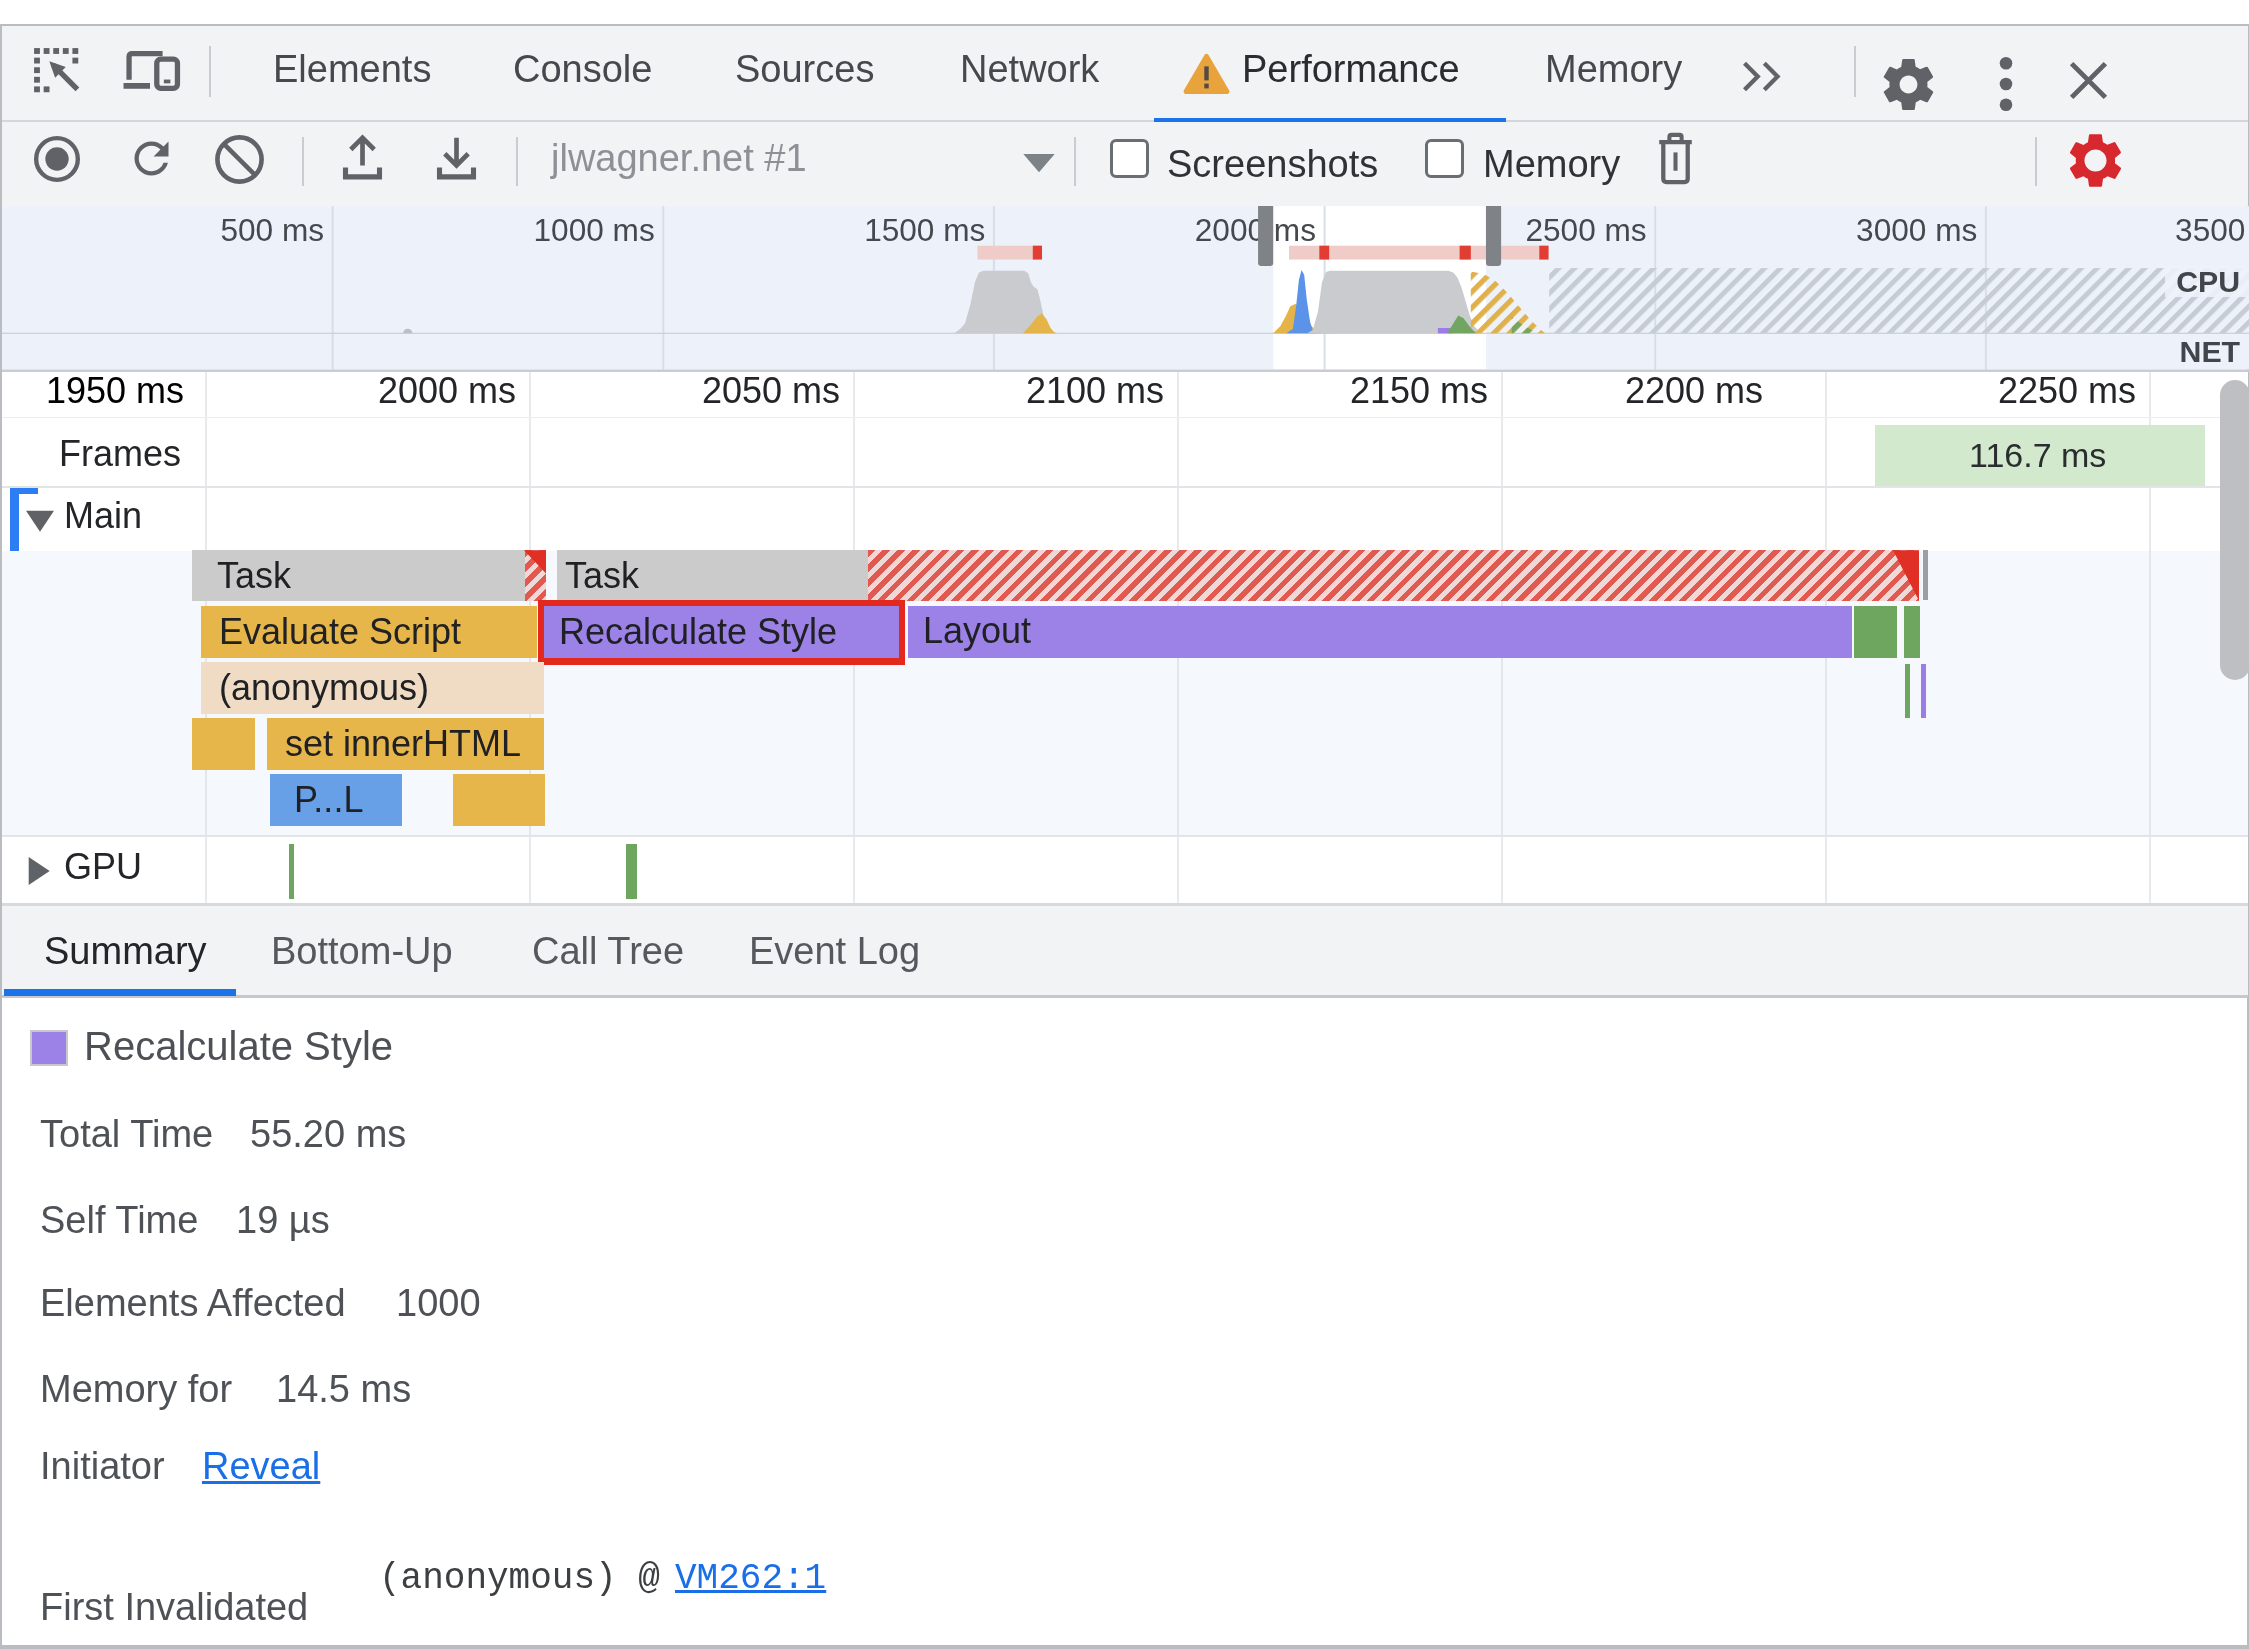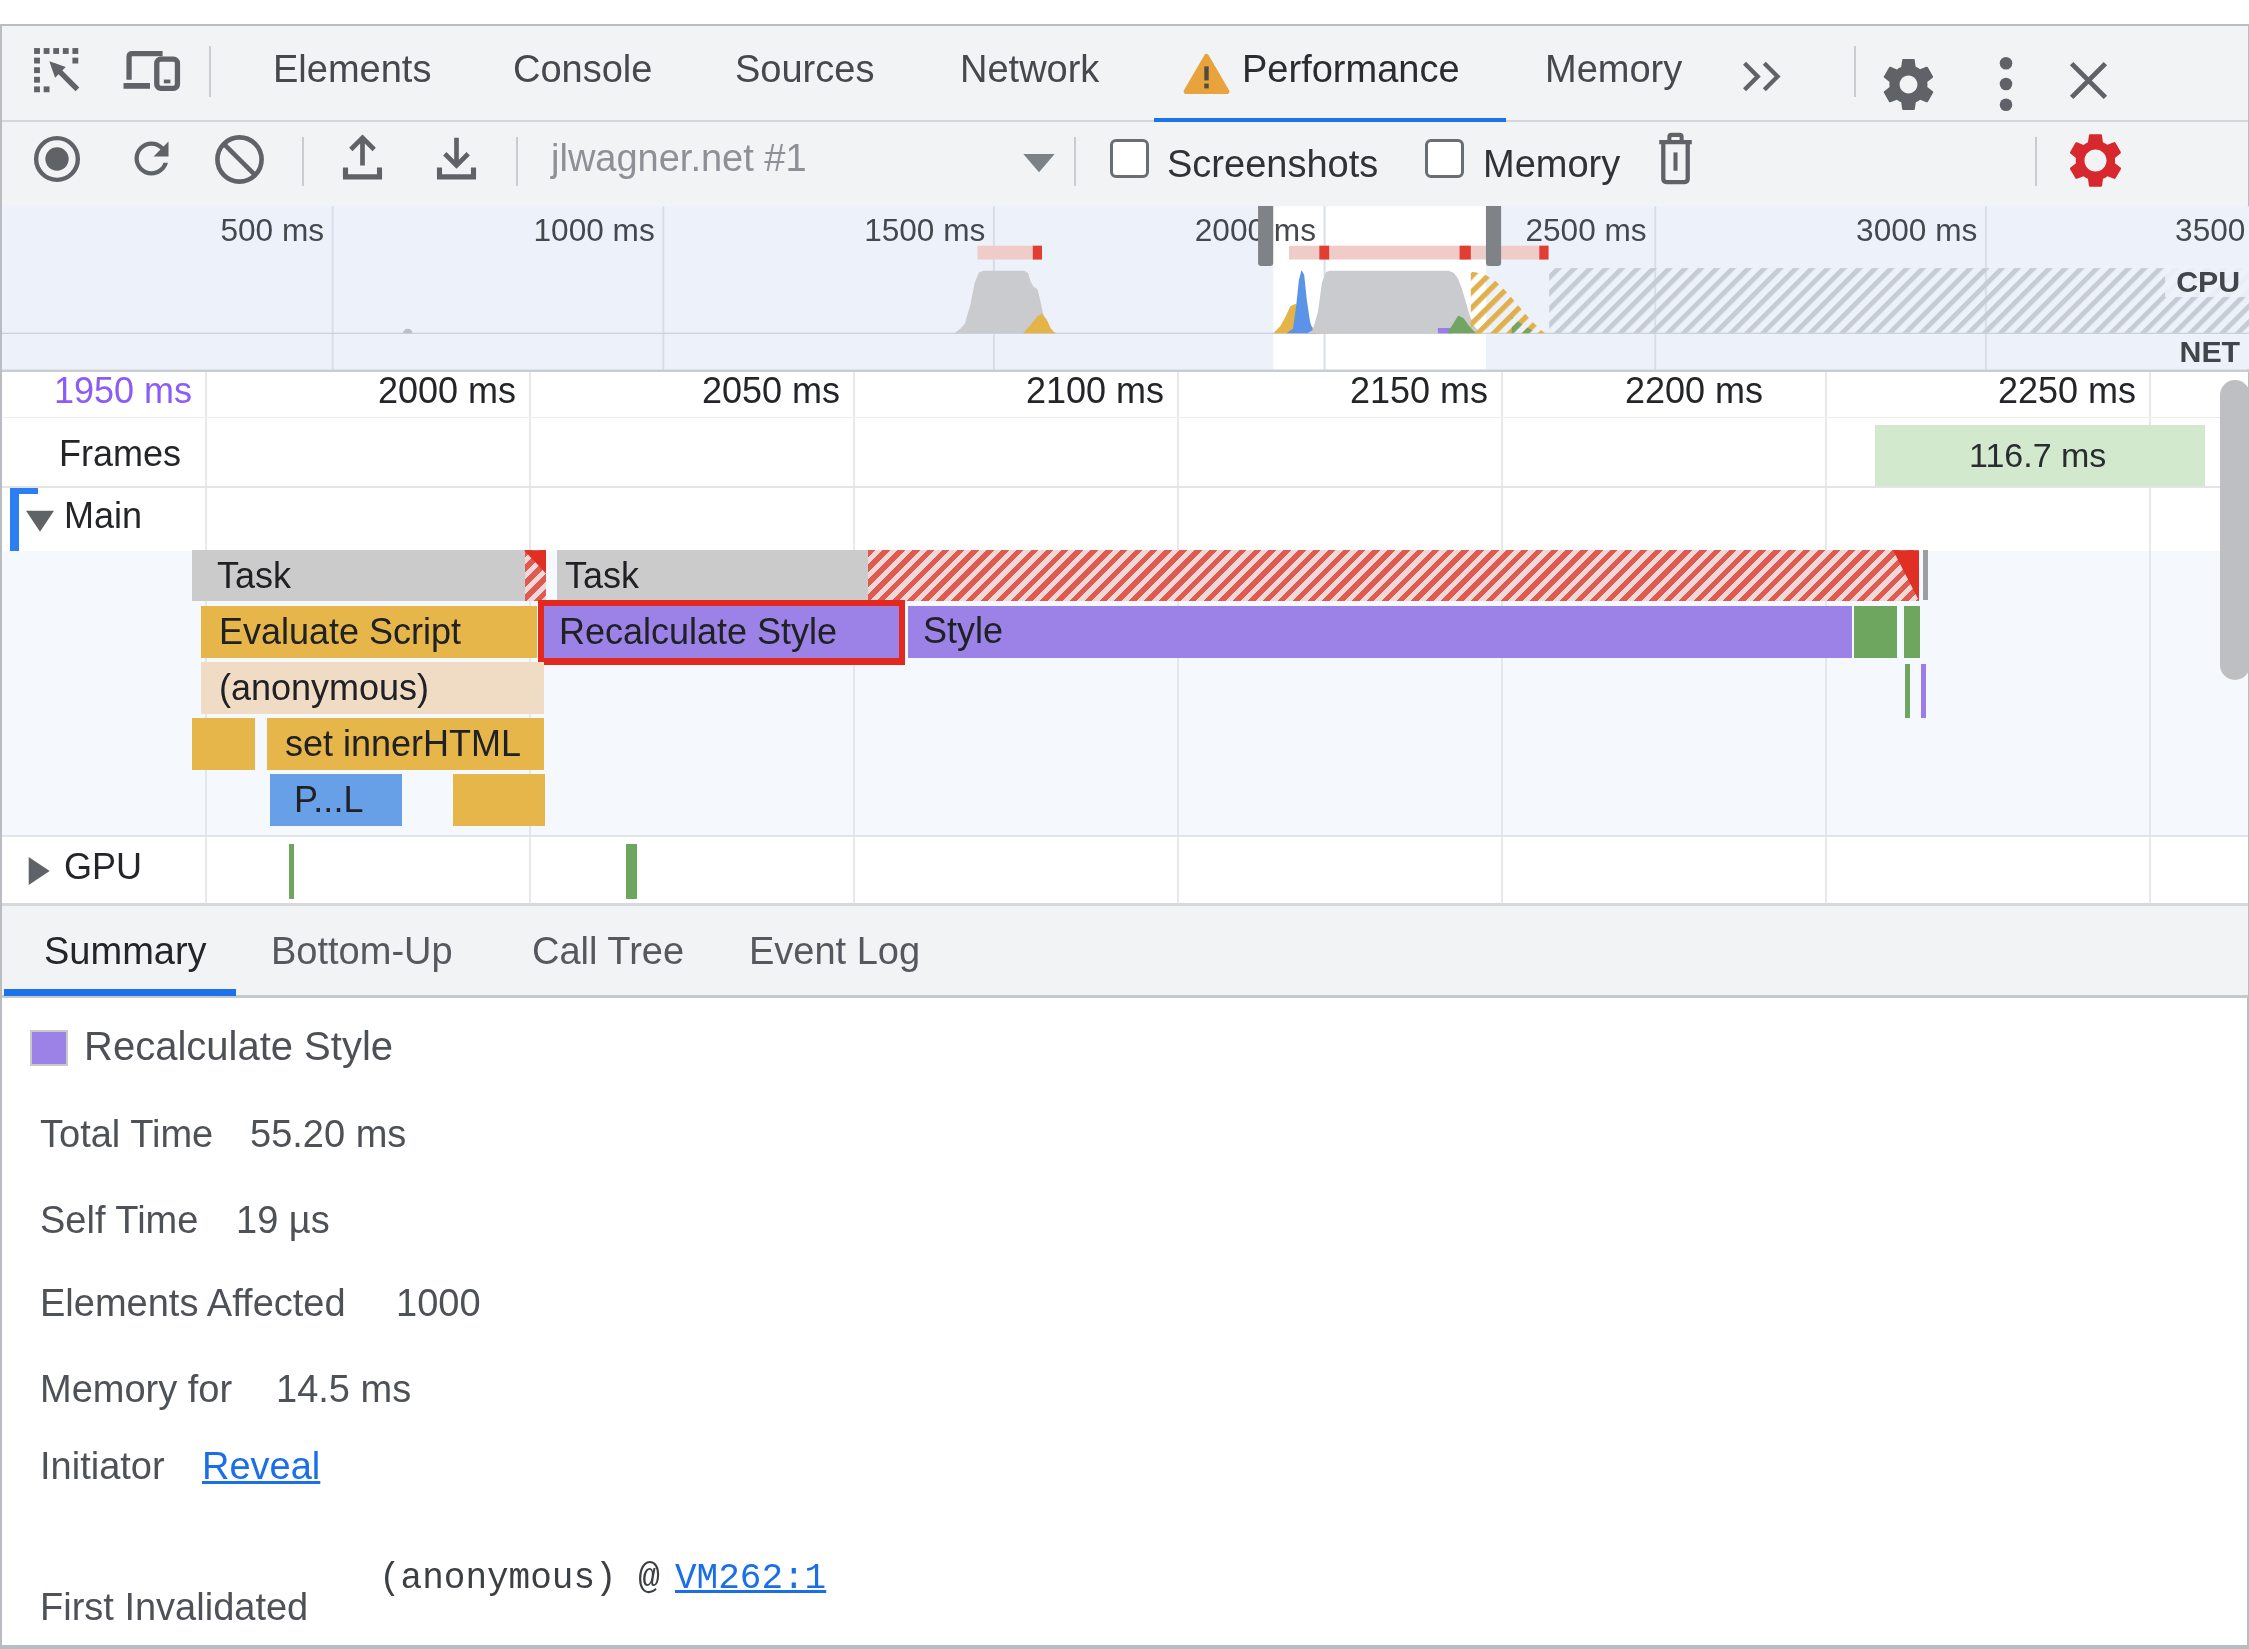--- a/index.html
+++ b/index.html
@@ -191,21 +191,21 @@
 </svg>
 
 <div class="abs" style="left:0;top:346px;width:2246px;height:532px;background:#fff;"></div>
 <div class="abs" style="left:203px;top:346px;width:2px;height:532px;background:#e7e9ec;"></div>
 <div class="abs" style="left:527px;top:346px;width:2px;height:532px;background:#e7e9ec;"></div>
 <div class="abs" style="left:851px;top:346px;width:2px;height:532px;background:#e7e9ec;"></div>
 <div class="abs" style="left:1175px;top:346px;width:2px;height:532px;background:#e7e9ec;"></div>
 <div class="abs" style="left:1499px;top:346px;width:2px;height:532px;background:#e7e9ec;"></div>
 <div class="abs" style="left:1823px;top:346px;width:2px;height:532px;background:#e7e9ec;"></div>
 <div class="abs" style="left:2147px;top:346px;width:2px;height:532px;background:#e7e9ec;"></div>
-<div class="t" style="font-size:36px;color:#8b5cf6;left:0px;width:190px;text-align:right;top:347px;">1950 ms</div>
+<div class="t" style="font-size:36px;color:#000000;left:0px;width:190px;text-align:center;top:347px;padding-left:18px;">1950 ms</div>
 <div class="t" style="font-size:36px;color:#232528;left:324px;width:190px;text-align:right;top:347px;">2000 ms</div>
 <div class="t" style="font-size:36px;color:#232528;left:648px;width:190px;text-align:right;top:347px;">2050 ms</div>
 <div class="t" style="font-size:36px;color:#232528;left:972px;width:190px;text-align:right;top:347px;">2100 ms</div>
 <div class="t" style="font-size:36px;color:#232528;left:1296px;width:190px;text-align:right;top:347px;">2150 ms</div>
 <div class="t" style="font-size:36px;color:#232528;left:1571px;width:190px;text-align:right;top:347px;">2200 ms</div>
 <div class="t" style="font-size:36px;color:#232528;left:1944px;width:190px;text-align:right;top:347px;">2250 ms</div>
 
 <div class="abs" style="left:0px;top:391px;width:2246px;height:1.3px;background:#ececec;"></div>
 <div class="t" style="font-size:36px;color:#232528;left:57px;top:410px;">Frames</div>
 <div class="abs" style="left:1873px;top:399px;width:330px;height:61px;background:#d2e9cd;"></div>
@@ -242,21 +242,21 @@
     </svg>
 <div class="t" style="font-size:36px;color:#202124;left:563px;top:532px;">Task</div>
 <div class="abs" style="left:1921px;top:524px;width:4.6px;height:50px;background:#9b9ea3;"></div>
 
 <div class="abs" style="left:199px;top:580px;width:336px;height:52px;background:#e7b64b;"></div>
 <div class="t" style="font-size:36px;color:#202124;left:217px;top:588px;">Evaluate Script</div>
 <div class="abs" style="left:536px;top:574px;width:367px;height:65px;background:#e3291e;"></div>
 <div class="abs" style="left:542px;top:580px;width:355px;height:52px;background:#9c82e6;"></div>
 <div class="t" style="font-size:36px;color:#202124;left:557px;top:588px;">Recalculate Style</div>
 <div class="abs" style="left:906px;top:580px;width:944px;height:52px;background:#9c82e6;"></div>
-<div class="t" style="font-size:36px;color:#202124;left:921px;top:587px;">Style</div>
+<div class="t" style="font-size:36px;color:#202124;left:921px;top:587px;">Layout</div>
 <div class="abs" style="left:1852px;top:580px;width:43px;height:52px;background:#6fa65f;"></div>
 <div class="abs" style="left:1902px;top:580px;width:16px;height:52px;background:#6fa65f;"></div>
 
 <div class="abs" style="left:199px;top:636px;width:343px;height:52px;background:#f0dbc4;"></div>
 <div class="t" style="font-size:36px;color:#202124;left:217px;top:644px;">(anonymous)</div>
 <div class="abs" style="left:1903px;top:638px;width:4.6px;height:54px;background:#6fa65f;"></div>
 <div class="abs" style="left:1919px;top:638px;width:4.6px;height:54px;background:#9b7ce8;"></div>
 
 <div class="abs" style="left:190px;top:692px;width:63px;height:52px;background:#e7b64b;"></div>
 <div class="abs" style="left:265px;top:692px;width:277px;height:52px;background:#e7b64b;"></div>

